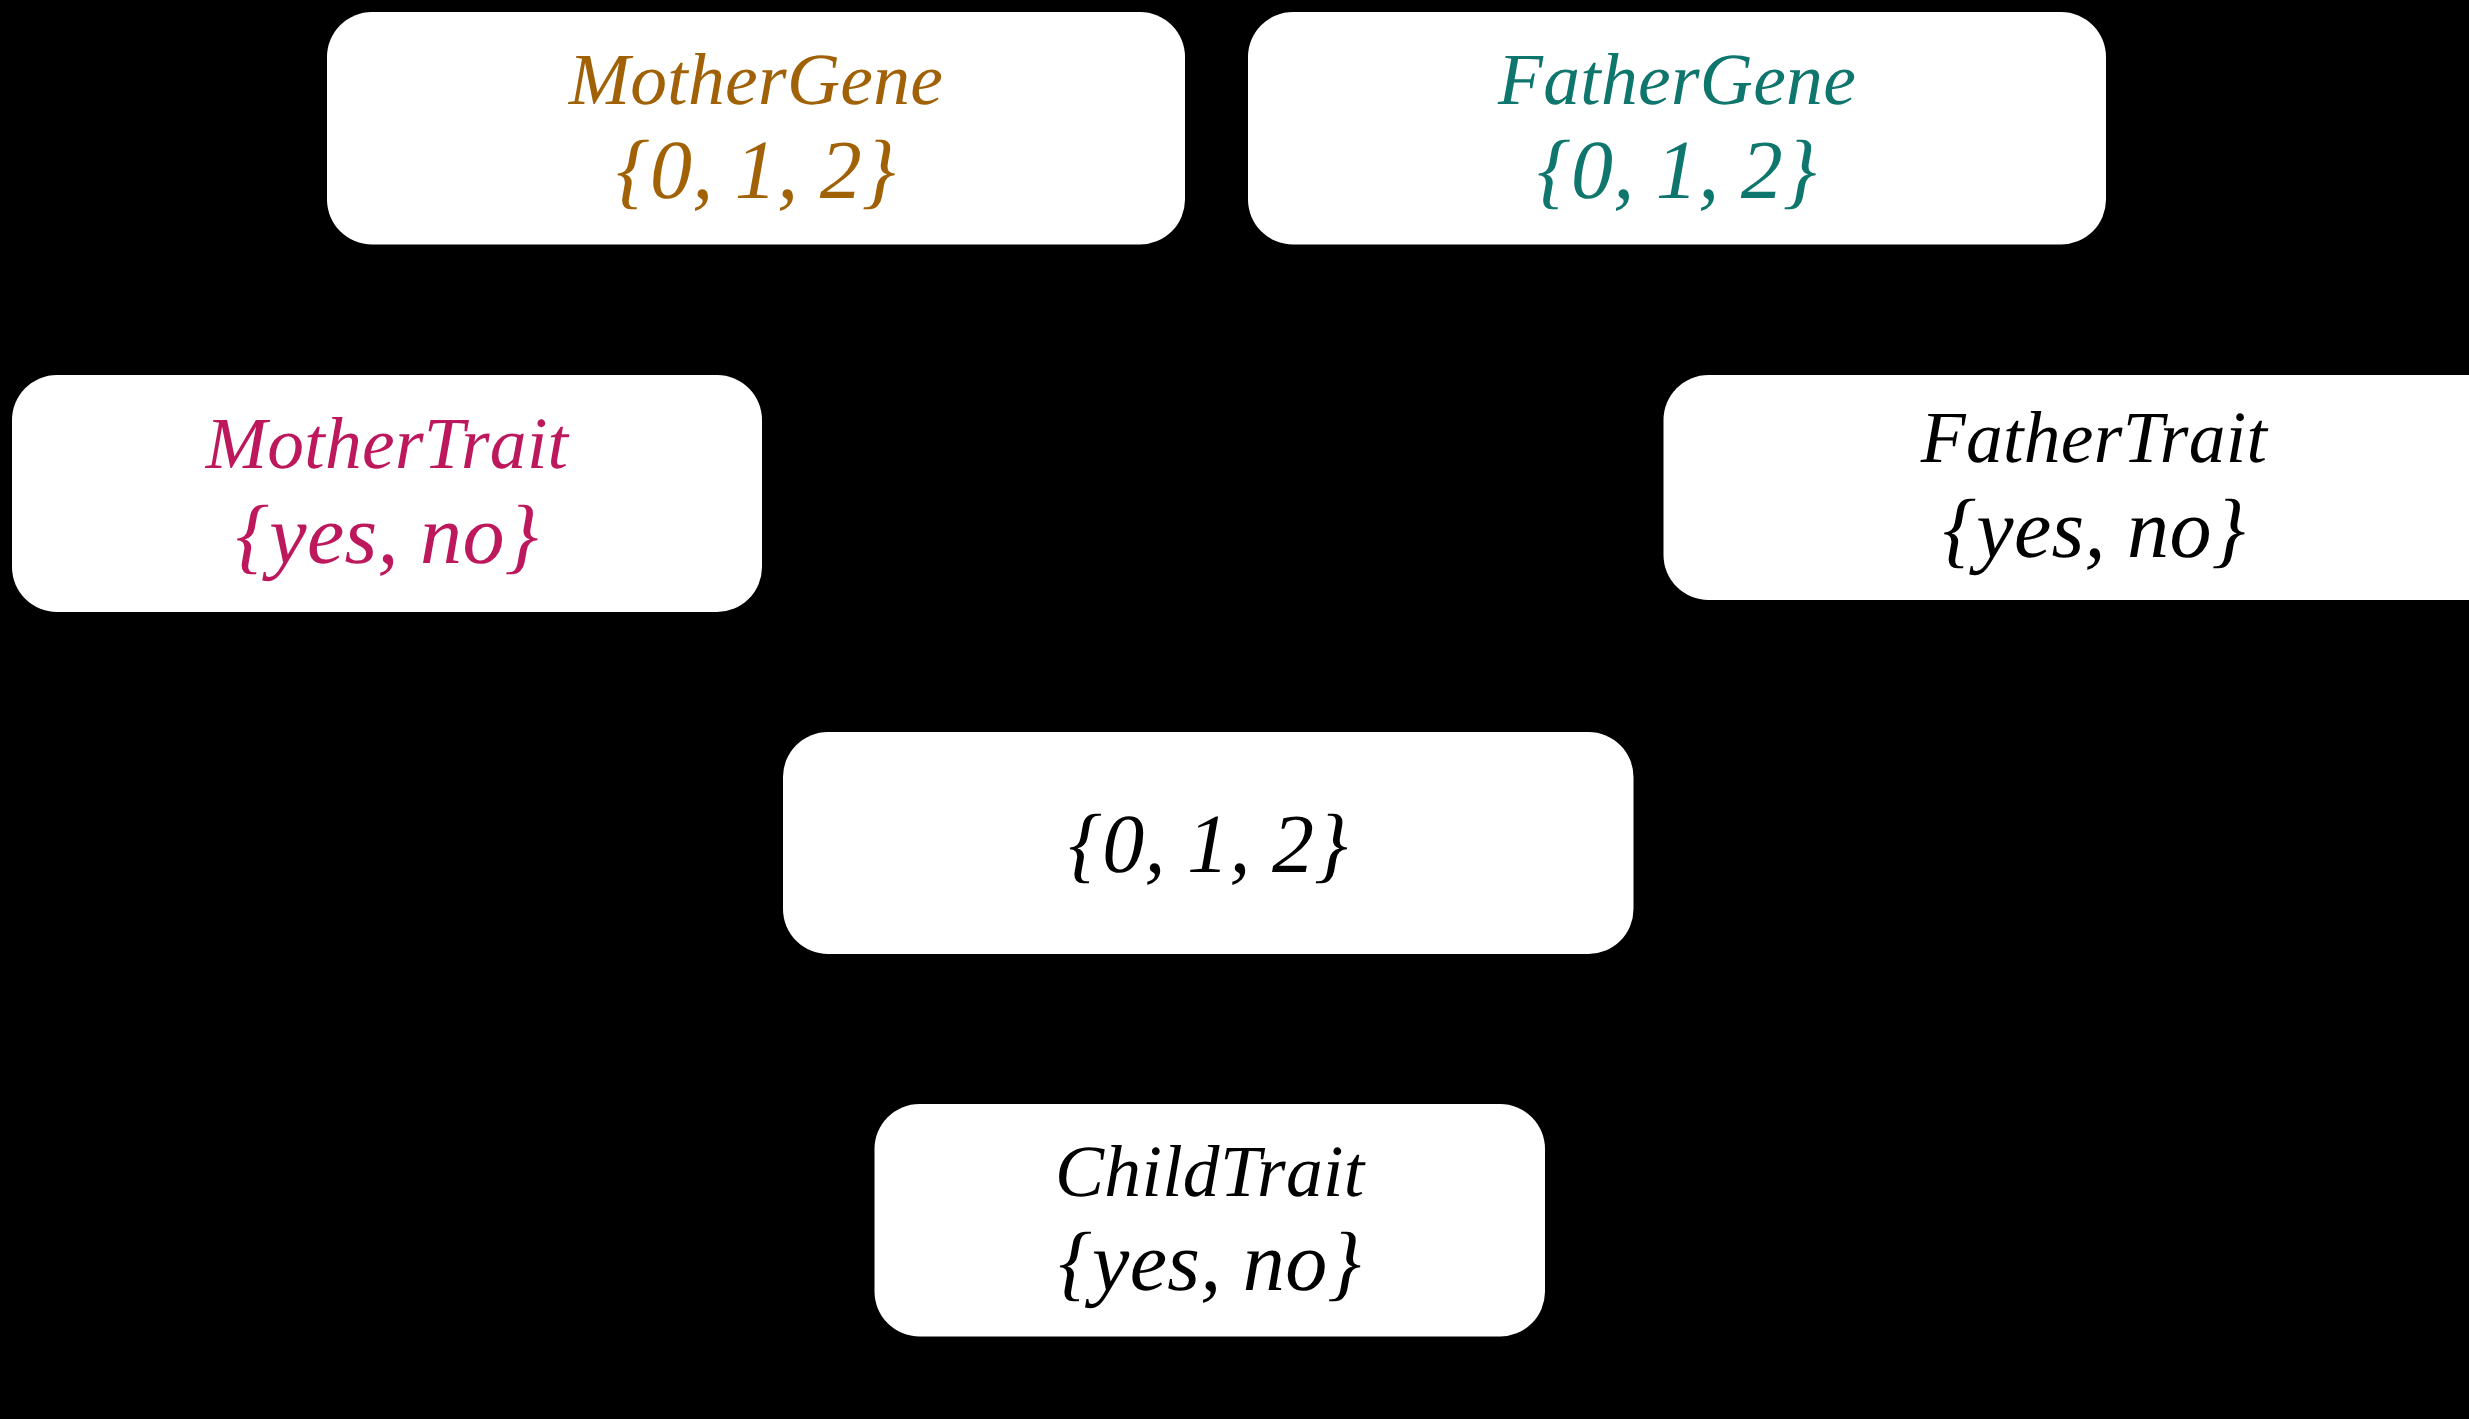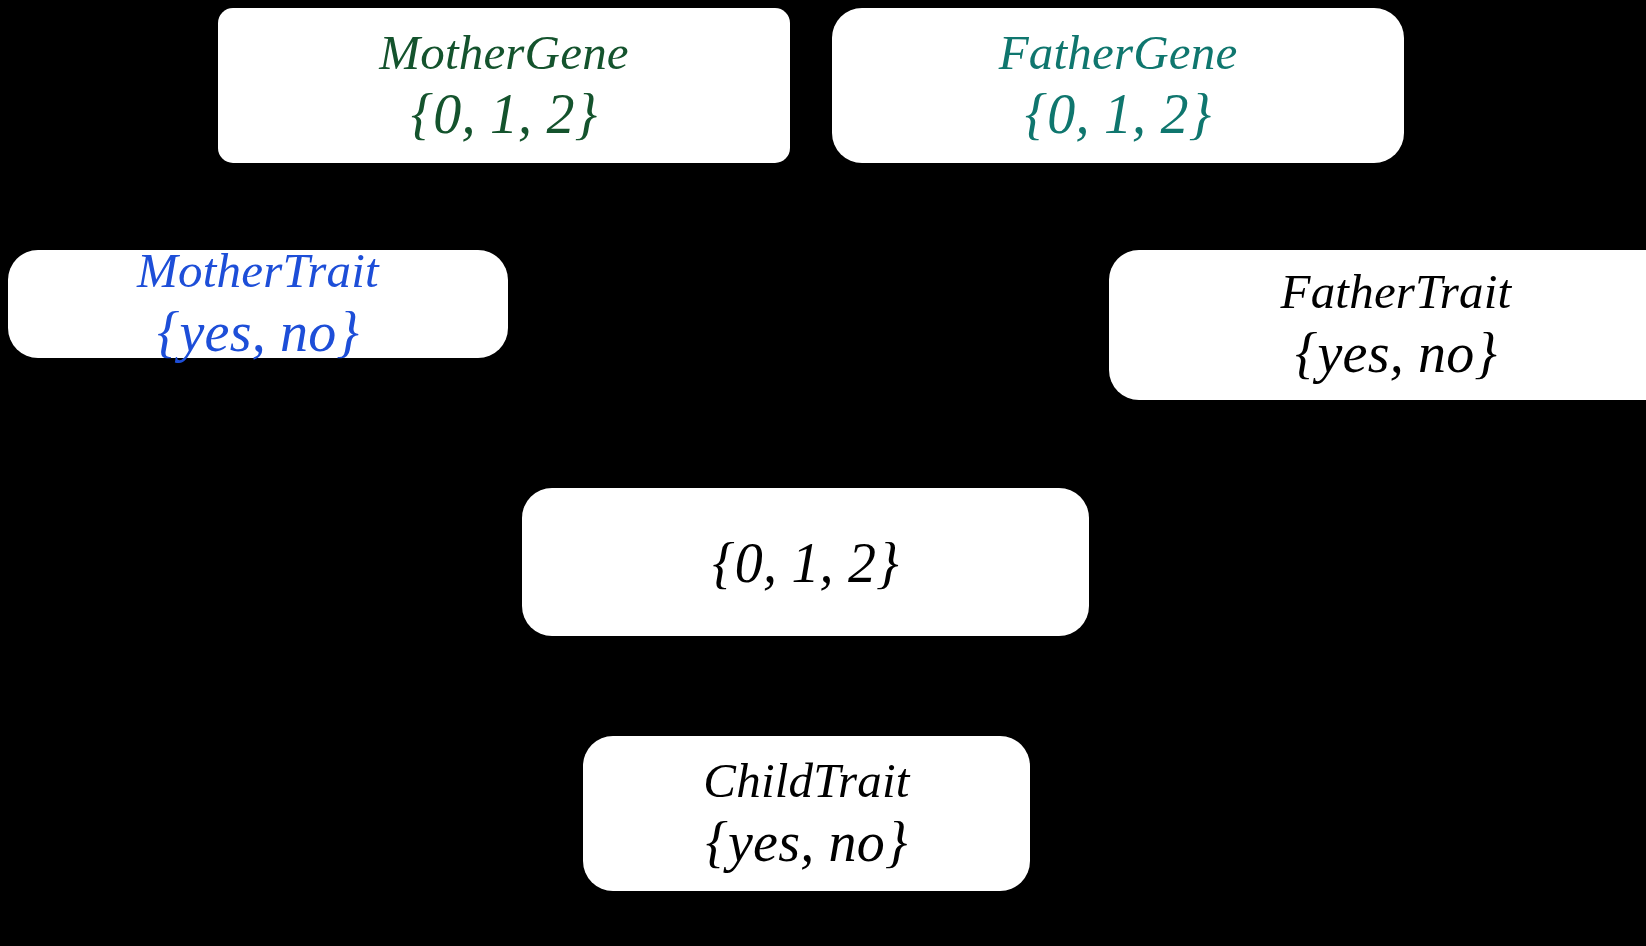--- a/index.html
+++ b/index.html
@@ -41,31 +41,31 @@
     letter-spacing: 0.2px;
     white-space: nowrap;
     margin-top: 2px;
   }
 </style>
 </head>
 <body>
 
 <div id="canvas" style="background: rgb(0, 0, 0);">
 
-  <div class="node" id="node-0" style="left: 218px; top: 8px; width: 572px; height: 155px; background: rgb(255, 255, 255); color: #14532d; border-radius: 15px;">
+  <div class="node" id="node-0" style="left: 218px; top: 8px; width: 572px; height: 155px; background: rgb(255, 255, 255); color: #a16207;">
     <div class="nm">MotherGene</div>
     <div class="dm">{0, 1, 2}</div>
   </div>
 
   <div class="node" id="node-1" style="left: 832px; top: 8px; width: 572px; height: 155px; background: rgb(255, 255, 255); color: #0f766e;">
     <div class="nm">FatherGene</div>
     <div class="dm">{0, 1, 2}</div>
   </div>
 
-  <div class="node" id="node-2" style="left: 8px; top: 250px; width: 500px; height: 108px; background: rgb(255, 255, 255); color: #1d4ed8;">
+  <div class="node" id="node-2" style="left: 8px; top: 250px; width: 500px; height: 158px; background: rgb(255, 255, 255); color: #be185d;">
     <div class="nm">MotherTrait</div>
     <div class="dm">{yes, no}</div>
   </div>
 
   <div class="node" id="node-3" style="left: 1064px; top: 250px; width: 574px; height: 150px; background: rgb(255, 255, 255); color: rgb(0, 0, 0); margin-left: 45px;">
     <div class="nm">FatherTrait</div>
     <div class="dm">{yes, no}</div>
   </div>
 
   <div class="node" id="node-4" style="left: 522px; top: 488px; width: 567px; height: 148px; background: rgb(255, 255, 255); color: rgb(0, 0, 0);">

